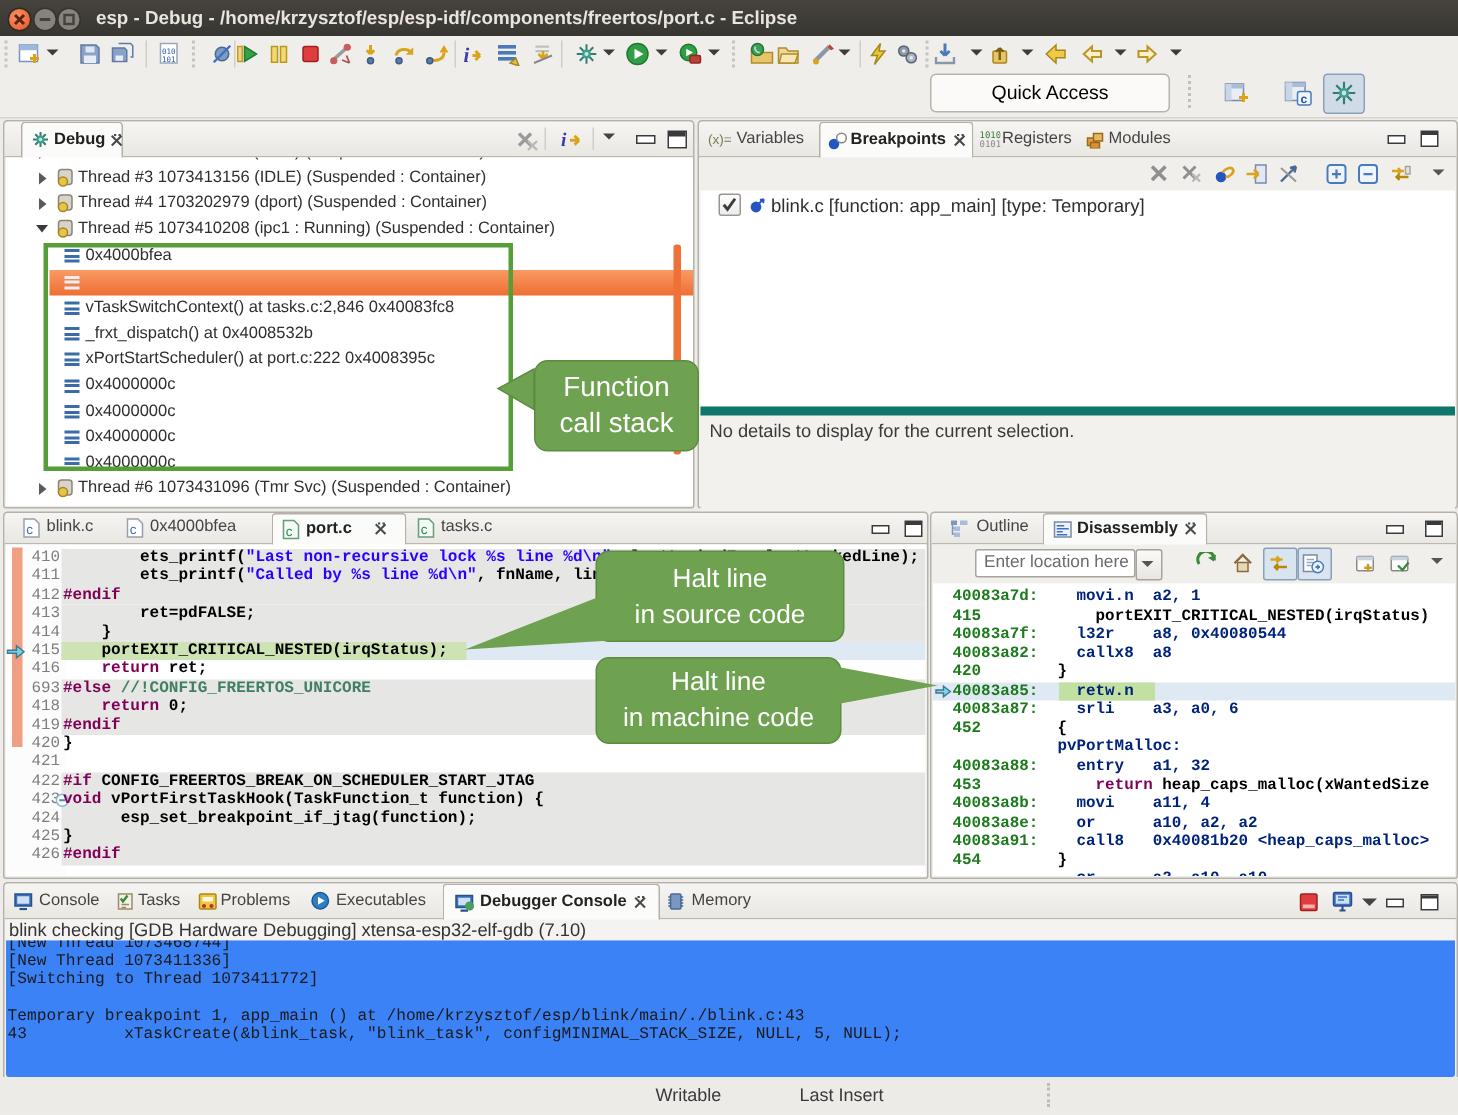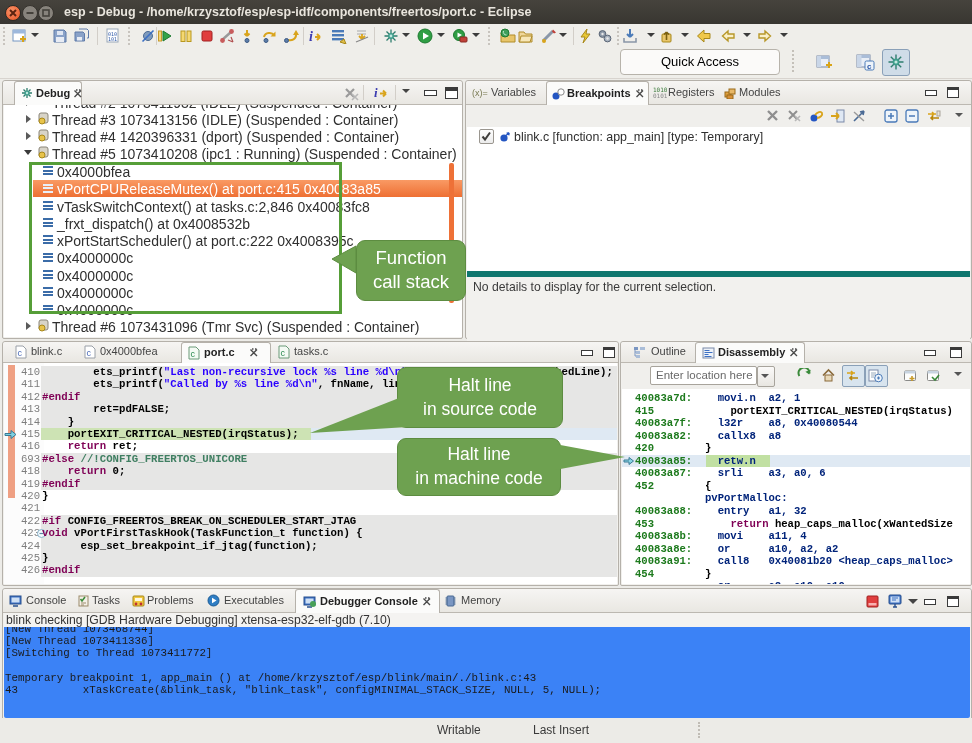--- a/index.html
+++ b/index.html
@@ -16,21 +16,21 @@
 #qa{position:absolute;left:620px;top:49px;width:158px;height:24px;background:#fbfaf9;border:1px solid #b7b3ab;border-radius:4px;color:#000000;font-size:13px;text-align:center;line-height:24px;}
 
 .panel{position:absolute;background:#F1F0ED;border:1px solid #b5b1aa;border-radius:3px 3px 2px 2px;}
 .tabbar{position:absolute;left:0;top:0;right:0;height:23px;background:linear-gradient(#f6f5f3,#e9e7e2);border-bottom:1px solid #bcb8b1;border-radius:3px 3px 0 0;}
 .tab{position:absolute;top:0px;height:23px;}
 .tab.active{background:#fbfbfa;border:1px solid #b5b1aa;border-bottom:1px solid #fbfbfa;border-radius:3px 3px 0 0;top:0px;}
 .tablabel{font-size:11px;color:#333;white-space:nowrap;position:absolute;top:4.5px;}
 .tab.active .tablabel{font-weight:bold;color:#222;}
 
 #dbgtree{position:absolute;left:1px;top:24px;width:458px;height:232px;background:#fff;overflow:hidden;}
-.trow{position:absolute;left:0;width:100%;height:17px;font-size:14px;color:#2f2f2f;white-space:nowrap;}
+.trow{position:absolute;left:0;width:100%;height:17px;font-size:11px;color:#2f2f2f;white-space:nowrap;}
 .trow .txt{position:absolute;top:1.5px;}
 .arrow-c{position:absolute;width:0;height:0;border-top:4px solid transparent;border-bottom:4px solid transparent;border-left:5px solid #5a5a5a;}
 .arrow-e{position:absolute;width:0;height:0;border-left:4px solid transparent;border-right:4px solid transparent;border-top:5px solid #3a3a3a;}
 .bars{position:absolute;width:10px;height:9px;}
 .bars div{position:absolute;left:0;width:10px;height:2px;background:#3b6ca8;}
 
 .mono{font-family:"Liberation Mono",monospace;}
 .eline{position:absolute;left:0;height:12.4px;font-size:10.7px;line-height:12.4px;font-weight:bold;color:#000;white-space:pre;}
 .gline{position:absolute;right:4px;height:12.4px;font-size:10.6px;line-height:12.4px;color:#7d7d7d;white-space:pre;font-weight:normal;}
 .kw{color:#7f0055;}
@@ -318,21 +318,21 @@
           <circle cx="5" cy="9" r="3" fill="#e8c34a" stroke="#a8881a"></circle>
         </svg>
         <div class="txt" style="left:48px;">Thread #3 1073413156 (IDLE) (Suspended : Container)</div>
       </div>
     <div class="trow" style="top:22px;">
         <div class="arrow-c" style="left:22px;top:5px;"></div>
         <svg class="icon" style="left:33px;top:2px" width="13" height="13">
           <rect x="2" y="1" width="9" height="10" rx="2" fill="#d8d4c8" stroke="#8a8578"></rect>
           <circle cx="5" cy="9" r="3" fill="#e8c34a" stroke="#a8881a"></circle>
         </svg>
-        <div class="txt" style="left:48px;">Thread #4 1420396331 (dport) (Suspended : Container)</div>
+        <div class="txt" style="left:48px;">Thread #4 1703202979 (dport) (Suspended : Container)</div>
       </div>
     <div class="trow" style="top:39px;">
         <div class="arrow-e" style="left:20px;top:6px;"></div>
         <svg class="icon" style="left:33px;top:2px" width="13" height="13">
           <rect x="2" y="1" width="9" height="10" rx="2" fill="#d8d4c8" stroke="#8a8578"></rect>
           <circle cx="5" cy="9" r="3" fill="#e8c34a" stroke="#a8881a"></circle>
         </svg>
         <div class="txt" style="left:48px;">Thread #5 1073410208 (ipc1 : Running) (Suspended : Container)</div>
       </div>
     <div class="trow" style="top:57px;">
@@ -342,21 +342,20 @@
           <div style="top:7px"></div>
         </div>
         <div class="txt" style="left:53px;">0x4000bfea</div>
       </div>
     <div class="trow" style="top:74.5px;background:linear-gradient(#f99a64,#ee6f33);color:#fff;left:29px;width:429px;">
         <div class="bars" style="left:10px;top:4px;">
           <div style="top:0;background:#e8eef8"></div>
           <div style="top:3.5px;background:#e8eef8"></div>
           <div style="top:7px;background:#e8eef8"></div>
         </div>
-        <div class="txt" style="left:24px;">vPortCPUReleaseMutex() at port.c:415 0x40083a85</div>
       </div>
     <div class="trow" style="top:92px;">
         <div class="bars" style="left:39px;top:4px;">
           <div style="top:0"></div>
           <div style="top:3.5px"></div>
           <div style="top:7px"></div>
         </div>
         <div class="txt" style="left:53px;">vTaskSwitchContext() at tasks.c:2,846 0x40083fc8</div>
       </div>
     <div class="trow" style="top:109px;">

